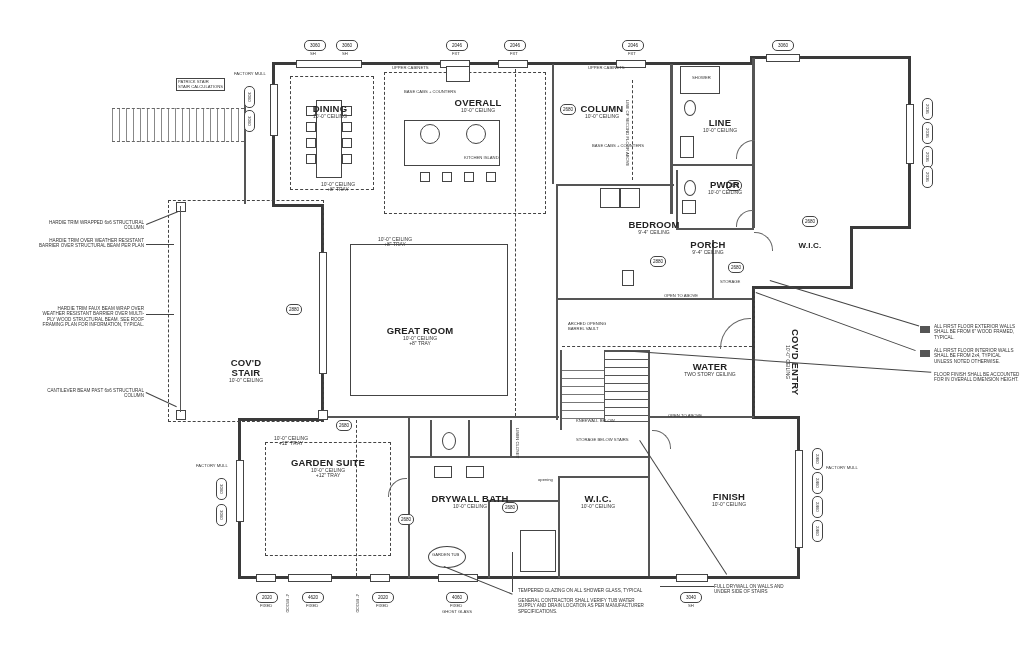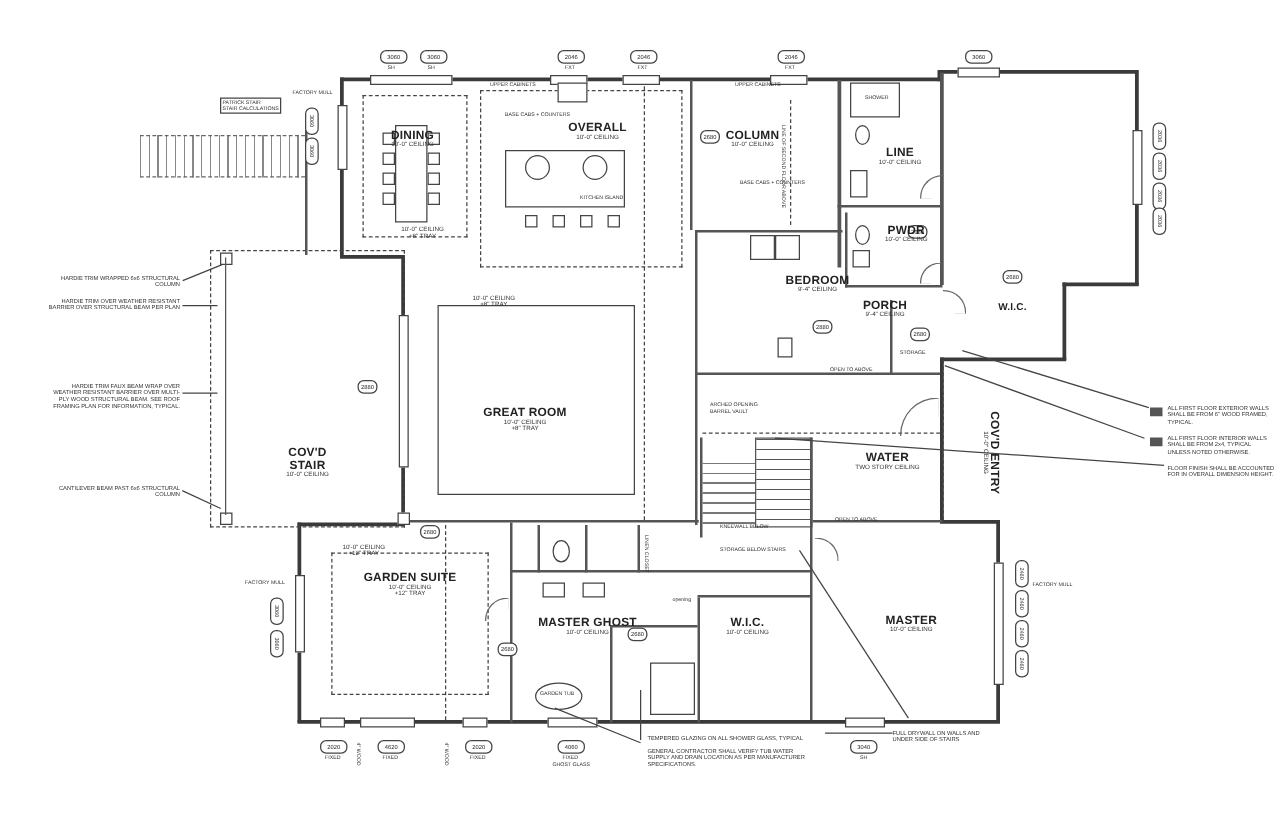--- a/index.html
+++ b/index.html
@@ -288,29 +288,29 @@
   <div class="room" style="left:288px;top:458px;width:80px;">
     <div class="nm">GARDEN SUITE</div>
     <div class="sub">10'-0" CEILING</div>
     <div class="sub">+12" TRAY</div>
   </div>
   <div class="room" style="left:266px;top:436px;width:50px;">
     <div class="sub">10'-0" CEILING</div>
     <div class="sub">+12" TRAY</div>
   </div>
   <div class="room" style="left:430px;top:494px;width:80px;">
-    <div class="nm">MASTER GHOST</div>
+    <div class="nm">DRYWALL BATH</div>
     <div class="sub">10'-0" CEILING</div>
   </div>
   <div class="room" style="left:570px;top:494px;width:56px;">
     <div class="nm">W.I.C.</div>
     <div class="sub">10'-0" CEILING</div>
   </div>
   <div class="room" style="left:694px;top:492px;width:70px;">
-    <div class="nm">MASTER</div>
+    <div class="nm">FINISH</div>
     <div class="sub">10'-0" CEILING</div>
   </div>
 
   <div class="noteR" style="left:36px;top:220px;width:108px;">HARDIE TRIM WRAPPED 6x6 STRUCTURAL COLUMN</div>
   <div class="noteR" style="left:36px;top:238px;width:108px;">HARDIE TRIM OVER WEATHER RESISTANT BARRIER OVER STRUCTURAL BEAM PER PLAN</div>
   <div class="noteR" style="left:36px;top:306px;width:108px;">HARDIE TRIM FAUX BEAM WRAP OVER WEATHER RESISTANT BARRIER OVER MULTI-PLY WOOD STRUCTURAL BEAM. SEE ROOF FRAMING PLAN FOR INFORMATION, TYPICAL.</div>
   <div class="noteR" style="left:36px;top:388px;width:108px;">CANTILEVER BEAM PAST 6x6 STRUCTURAL COLUMN</div>
   <div class="leader" style="left:146px;top:224px;width:34px;transform:rotate(-22deg);"></div>
   <div class="leader" style="left:146px;top:244px;width:28px;"></div>
   <div class="leader" style="left:146px;top:314px;width:28px;"></div>

